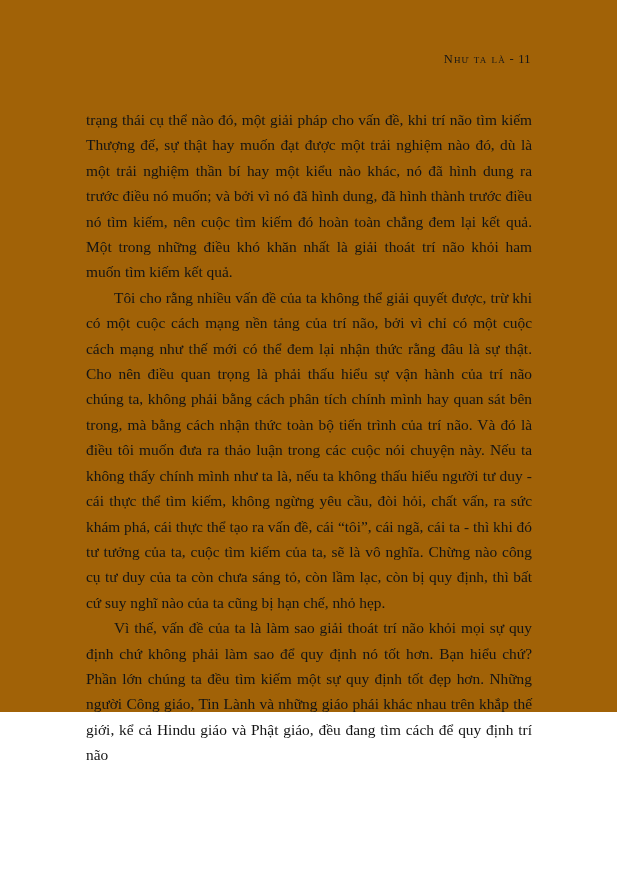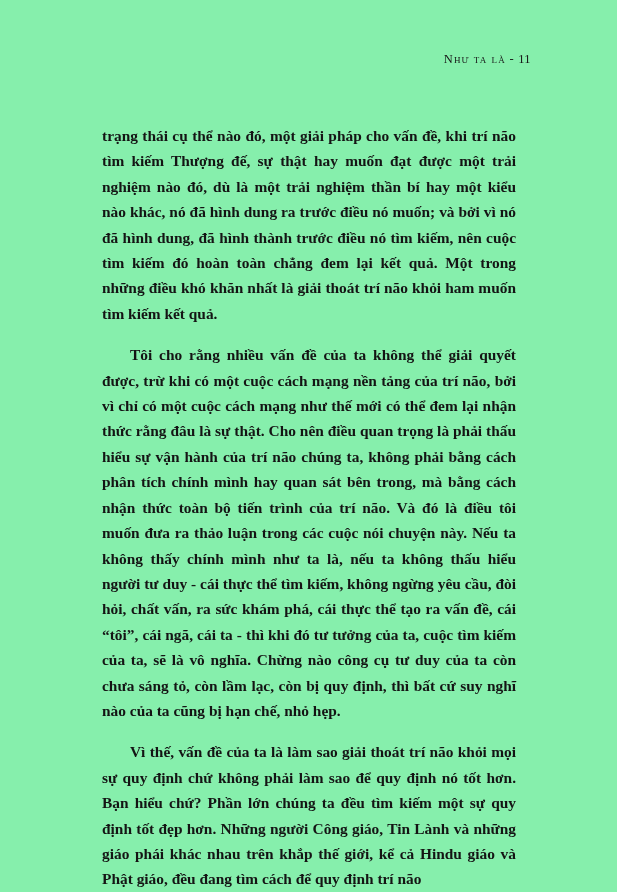--- a/index.html
+++ b/index.html
@@ -12,22 +12,22 @@
     height: 892px;
     font-family: "Liberation Serif", serif;
     color: #1a1a1a;
     position: relative;
     overflow: hidden;
   }
   .page {
     position: absolute;
     top: 0; left: 0;
     width: 617px;
-    height: 892px;
-    background: #86efac;
+    height: 712px;
+    background: #a16207;
   }
   .header {
     position: absolute;
     top: 52px;
     right: 86px;
     font-family: "Liberation Serif", serif;
     font-size: 12.5px;
     letter-spacing: 0.7px;
     color: #161616;
     white-space: nowrap;
@@ -48,22 +48,21 @@
     left: 86px;
     width: 446px;
     font-size: 15.4px;
     line-height: 25.4px;
     text-align: justify;
     text-justify: inter-word;
     color: #141414;
     hyphens: none;
   }
   .body-text p {
-    margin: 16px;
-    font-weight: bold;
+    margin: 0;
   }
   .body-text p.indent {
     text-indent: 28px;
   }
 </style>
 </head>
 <body>
 
 <div class="page">
 

